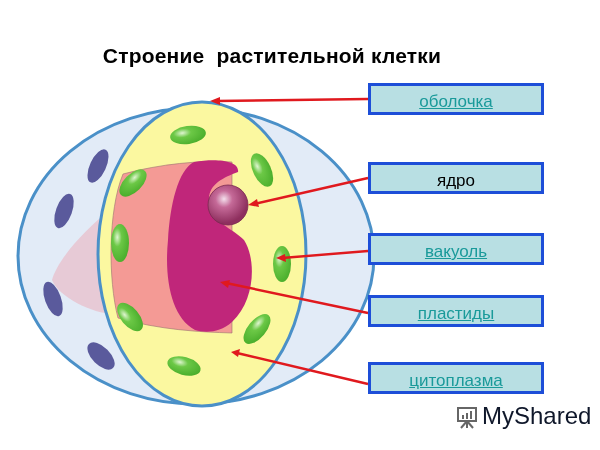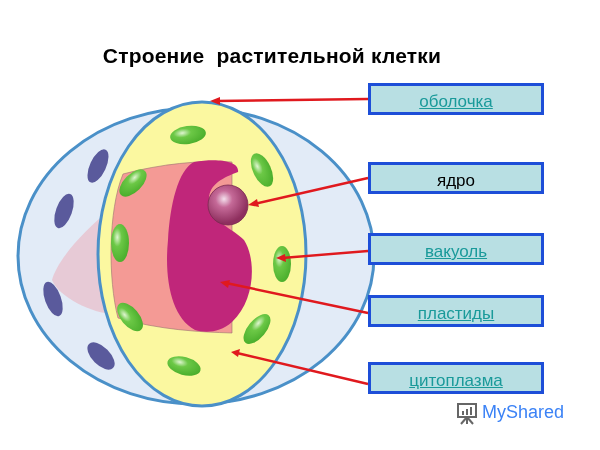--- a/index.html
+++ b/index.html
@@ -2,21 +2,21 @@
 <html><head>
 <meta charset="utf-8">
 <style>
   html,body{margin:0;padding:0;background:#ffffff;}
   body{width:600px;height:450px;position:relative;overflow:hidden;font-family:"Liberation Sans",sans-serif;}
   .title{position:absolute;left:0;top:44px;width:544px;text-align:center;font-weight:bold;font-size:21px;color:#000;letter-spacing:0.2px;white-space:pre;}
   svg.diagram{position:absolute;left:0;top:0;}
   .label-box{position:absolute;left:368px;width:176px;height:32px;background:#b8dfe3;border:3px solid #1d4ed8;box-sizing:border-box;display:flex;align-items:flex-end;justify-content:center;font-size:17px;}
   .label-box .link{color:#1a9a9a;text-decoration:underline;cursor:pointer;}
   .label-box .plain{color:#000;margin-top:15px;}
-  .watermark{position:absolute;left:456px;top:402px;display:flex;align-items:flex-start;font-size:18px;color:#3b82f6;}
+  .watermark{position:absolute;left:456px;top:402px;display:flex;align-items:flex-end;font-size:24px;color:#0f172a;}
   .watermark svg{margin-right:4px;}
 </style>
 </head>
 <body>
 
 <div class="title">Строение  растительной клетки</div>
 
 <svg class="diagram" width="600" height="450" viewBox="0 0 600 450">
   <defs>
     <radialGradient id="nucGrad" cx="0.4" cy="0.35" r="0.6">

